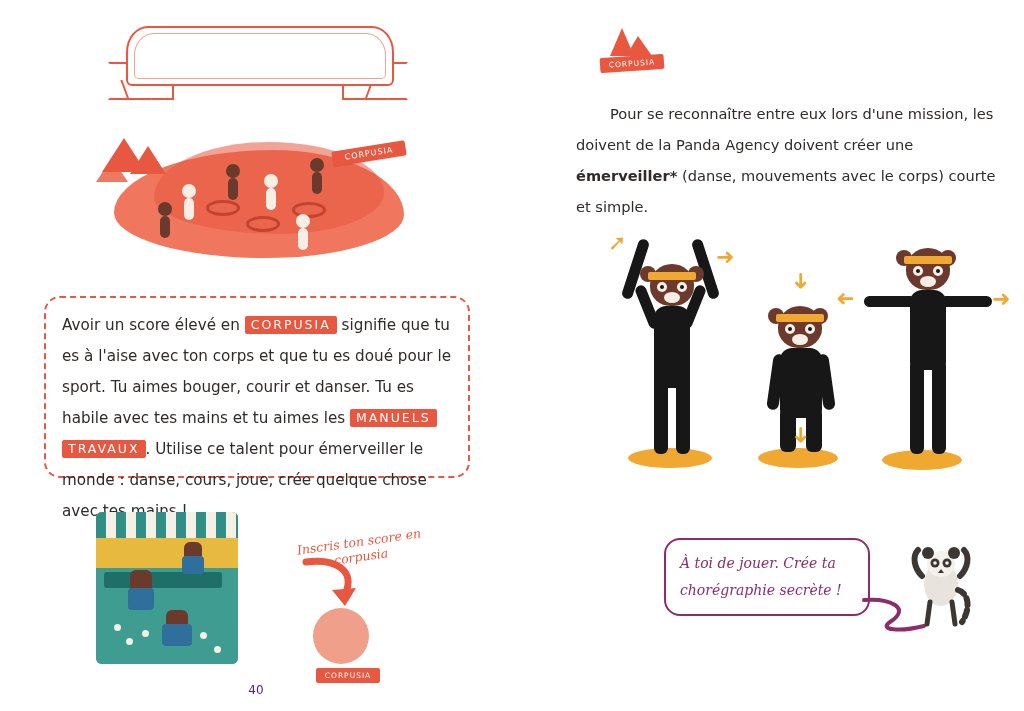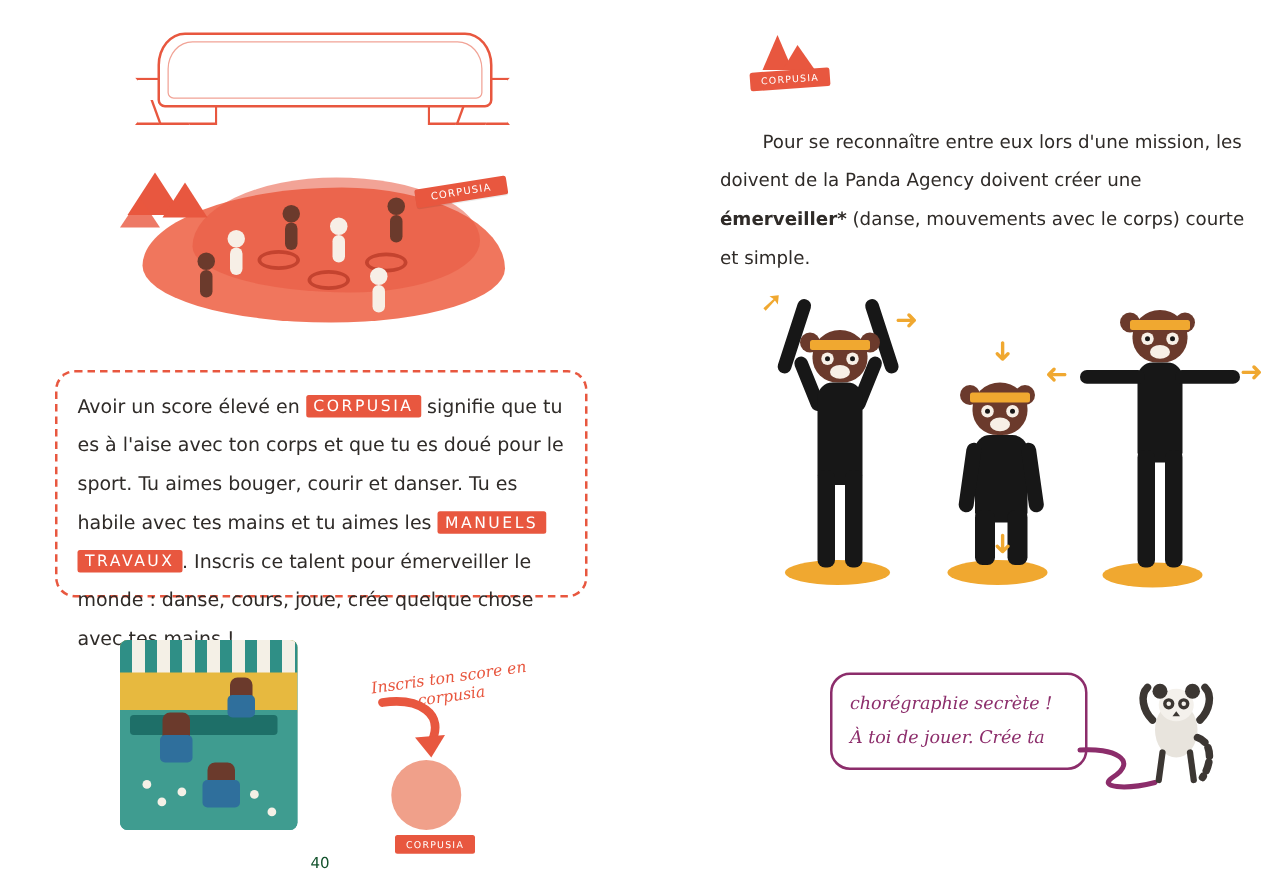--- a/index.html
+++ b/index.html
@@ -282,21 +282,21 @@
     position: absolute;
   }
 
   
   .page-num {
     position: absolute;
     bottom: 14px;
     width: 100%;
     text-align: center;
     font-size: 12px;
-    color: #14532d;
+    color: #4c1d95;
     font-family: "DejaVu Sans", sans-serif;
   }
 
   
   .r-heading-tag {
     position: absolute;
     left: 600px;
     top: 26px;
     width: 64px;
     height: 52px;
@@ -485,21 +485,21 @@
       <div class="fig-body light" style="left:202px; top:100px;"></div>
 
       <div class="tag tag-big">CORPUSIA</div>
     </div>
 
     <div class="dashed-box">
       <div class="dashed-inner">
         <span>Avoir un score élevé en </span><span class="chip">CORPUSIA</span><span> signifie que tu es à</span>
         <span>l'aise avec ton corps et que tu es doué pour le sport.</span>
         <span>Tu aimes bouger, courir et danser. Tu es habile avec</span>
-        <span>tes mains et tu aimes les </span><span class="chip split">MANUELS</span><span class="chip">TRAVAUX</span><span>. Inscris ce</span>
+        <span>tes mains et tu aimes les </span><span class="chip split">MANUELS</span><span class="chip">TRAVAUX</span><span>. Utilise ce</span>
         <span>talent pour émerveiller le monde : danse, cours, joue,</span>
         <span>crée quelque chose avec tes mains !</span>
       </div>
     </div>
 
     <div class="workshop">
       <div class="ws-sky"></div>
       <div class="ws-awning"></div>
       <div class="ws-floor"></div>
       <div class="ws-table"></div>
@@ -602,22 +602,22 @@
         <div class="d-limb" style="left:88px; top:52px; width:52px; height:11px;"></div>
         <div class="d-limb" style="left:58px; top:116px; width:14px; height:94px;"></div>
         <div class="d-limb" style="left:80px; top:116px; width:14px; height:94px;"></div>
         <div class="d-arrow" style="left:-16px; top:44px; transform:rotate(180deg);">➜</div>
         <div class="d-arrow" style="left:140px; top:44px;">➜</div>
       </div>
     </div>
 
     <div class="bubble" style="left:152px;">
       <div class="bubble-text">
+        <div>À toi de jouer. Crée ta</div>
         <div>chorégraphie secrète !</div>
-        <div>À toi de jouer. Crée ta</div>
       </div>
     </div>
     <svg class="bubble-tail" style="left:348px;" viewBox="0 0 70 40">
       <path d="M4,4 C30,2 52,12 30,26 C18,34 40,36 64,30" fill="none" stroke="#8c2d6b" stroke-width="4" stroke-linecap="round"></path>
     </svg>
 
     <svg class="lemur" style="left:396px;" viewBox="0 0 70 96">
       <path d="M14,40 C6,32 4,20 10,14" fill="none" stroke="#3c3733" stroke-width="6" stroke-linecap="round"></path>
       <path d="M52,40 C60,32 62,20 56,14" fill="none" stroke="#3c3733" stroke-width="6" stroke-linecap="round"></path>
       <ellipse cx="33" cy="48" rx="17" ry="22" fill="#e8e4dd"></ellipse>

